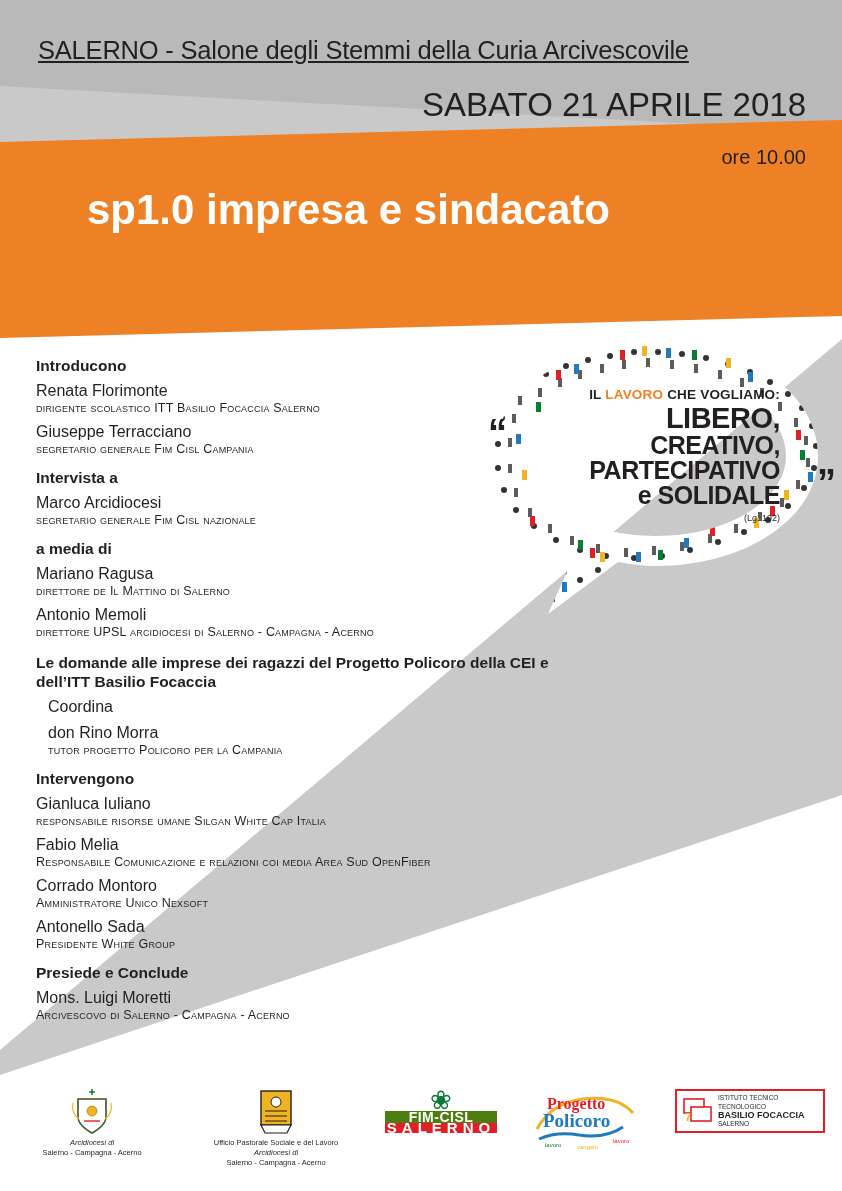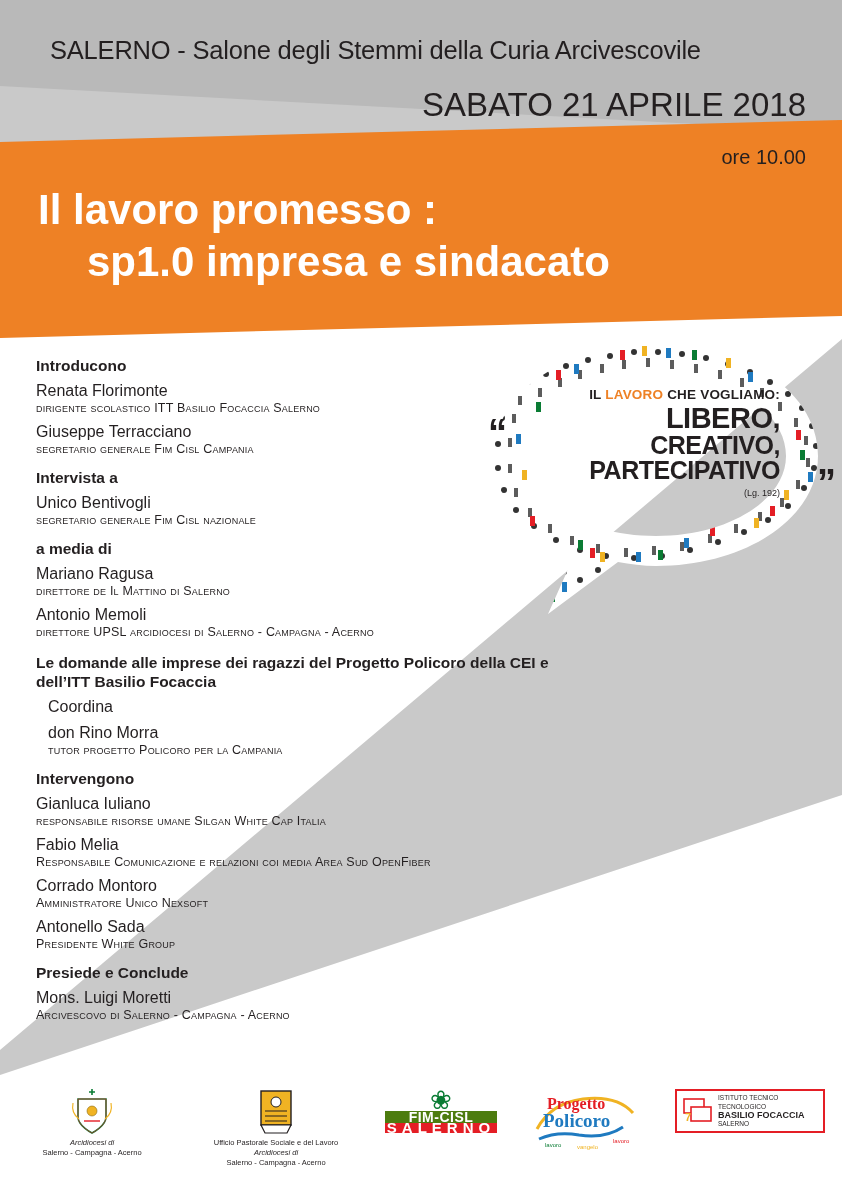--- a/index.html
+++ b/index.html
@@ -31,23 +31,24 @@
     clip-path: polygon(0 22px, 842px 0px, 842px 196px, 0 218px);
   }
   .grey-diag {
     position:absolute; left:0; top:315px; width:842px; height:760px;
     background:#c9c9c9;
     clip-path: polygon(842px 0px, 842px 480px, 0 760px, 0 735px, 842px 24px);
   }
 
   
   .hdr-line1 {
-    position:absolute; left:50px; top:36px;
+    position:absolute; left:38px; top:36px;
     font-size:25.5px; letter-spacing:-0.2px; color:#231f20;
     white-space:nowrap;
+    text-decoration:underline;
   }
   .hdr-line2 {
     position:absolute; right:36px; top:86px;
     font-size:33px; letter-spacing:0px; color:#231f20;
     white-space:nowrap;
   }
   .hdr-line3 {
     position:absolute; right:36px; top:146px;
     font-size:20px; color:#231f20; white-space:nowrap;text-align:right;
   }
@@ -130,21 +131,20 @@
   <div class="grey-band2"></div>
   <div class="orange-band"></div>
   <div class="grey-diag"></div>
 </div>
 
 <div class="hdr-line1">SALERNO - Salone degli Stemmi della Curia Arcivescovile</div>
 <div class="hdr-line2">SABATO 21 APRILE 2018</div>
 <div class="hdr-line3">ore 10.00</div>
 
 <div class="title">
-  <div class="l1">Il lavoro promesso :</div>
   <div class="l2">sp1.0 impresa e sindacato</div>
 </div>
 
 <div class="bubble-art">
   <svg class="bubble-svg" width="372" height="300" viewBox="0 0 372 300">
     <defs>
       <clipPath id="ring">
         <path d="M186,14 C96,14 24,62 24,126 C24,170 56,208 104,226 L78,284 L148,232 C160,234 173,236 186,236
                  C276,236 348,188 348,126 C348,62 276,14 186,14 Z
                  M186,44 C258,44 316,80 316,126 C316,170 258,206 186,206 C114,206 56,170 56,126 C56,80 114,44 186,44 Z"></path>
@@ -273,20 +273,21 @@
   <div class="quote-open">“</div>
   <div class="quote-close">”</div>
 
   <div class="bubble-text">
     <div class="bt1">
       <span>IL </span><span class="or">LAVORO</span><span> CHE VOGLIAMO:</span>
     </div>
     <div class="bt2">LIBERO,</div>
     <div class="bt3">CREATIVO,</div>
     <div class="bt4">PARTECIPATIVO</div>
+    <div class="bt4">e SOLIDALE</div>
     <div class="bt5">(Lg. 192)</div>
   </div>
 </div>
 
 <div class="body-wrap">
 
   <div class="blk">
     <div class="role">Introducono</div>
     <div>
       <div class="pname">Renata Florimonte</div>
@@ -294,21 +295,21 @@
     </div>
     <div>
       <div class="pname">Giuseppe Terracciano</div>
       <div class="pdesc">segretario generale Fim Cisl Campania</div>
     </div>
   </div>
 
   <div class="blk">
     <div class="role">Intervista a</div>
     <div>
-      <div class="pname">Unico Bentivogli</div>
+      <div class="pname">Marco Arcidiocesi</div>
       <div class="pdesc">segretario generale Fim Cisl nazionale</div>
     </div>
   </div>
 
   <div class="blk">
     <div class="role">a media di</div>
     <div>
       <div class="pname">Mariano Ragusa</div>
       <div class="pdesc">direttore de Il Mattino di Salerno</div>
     </div>

